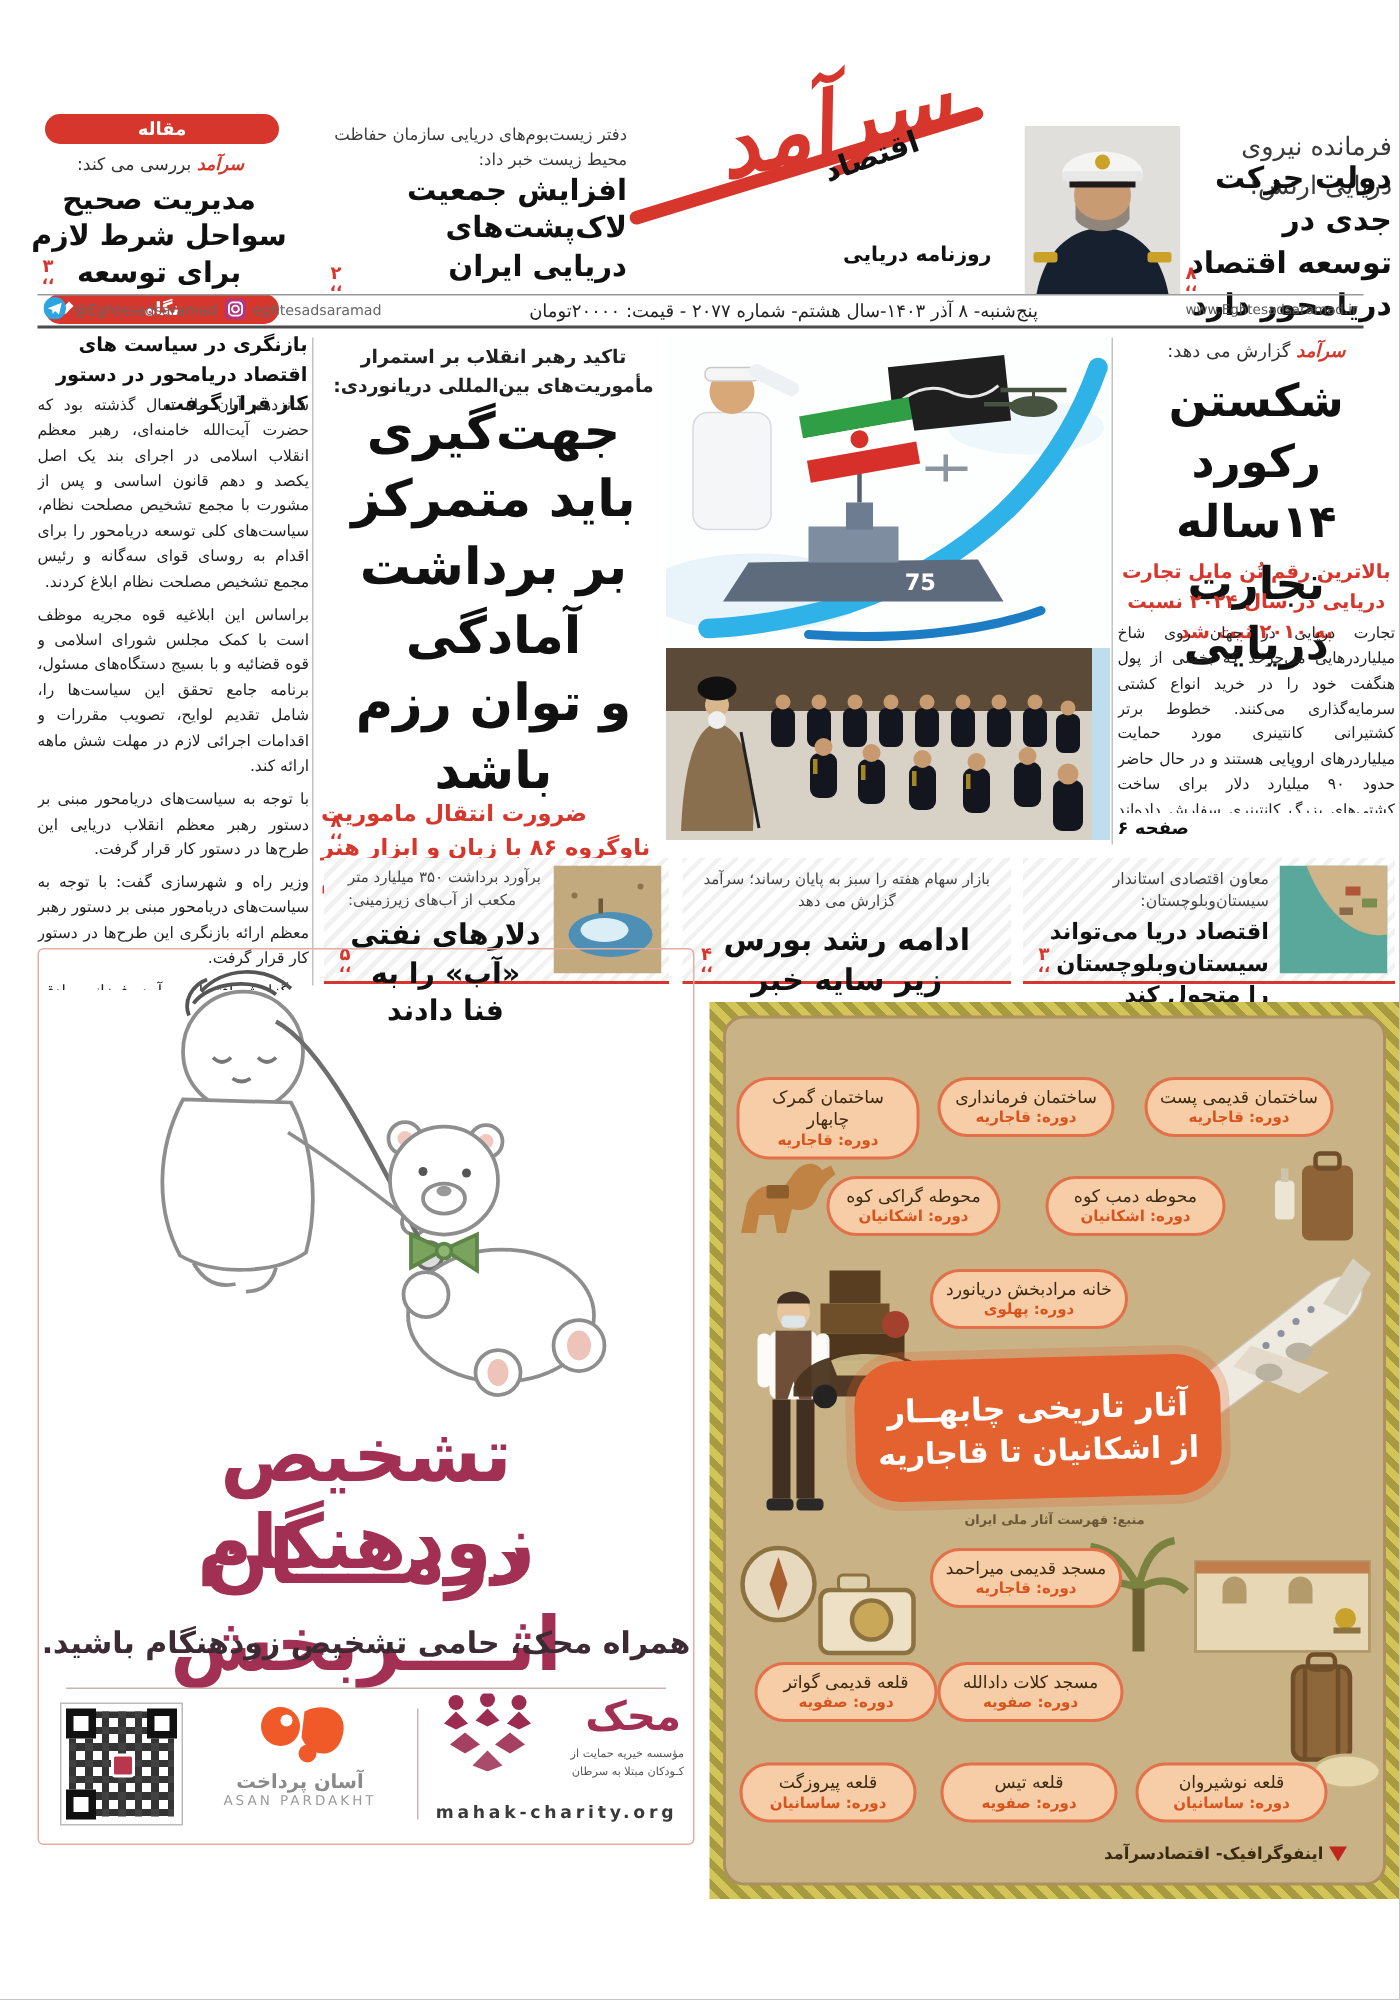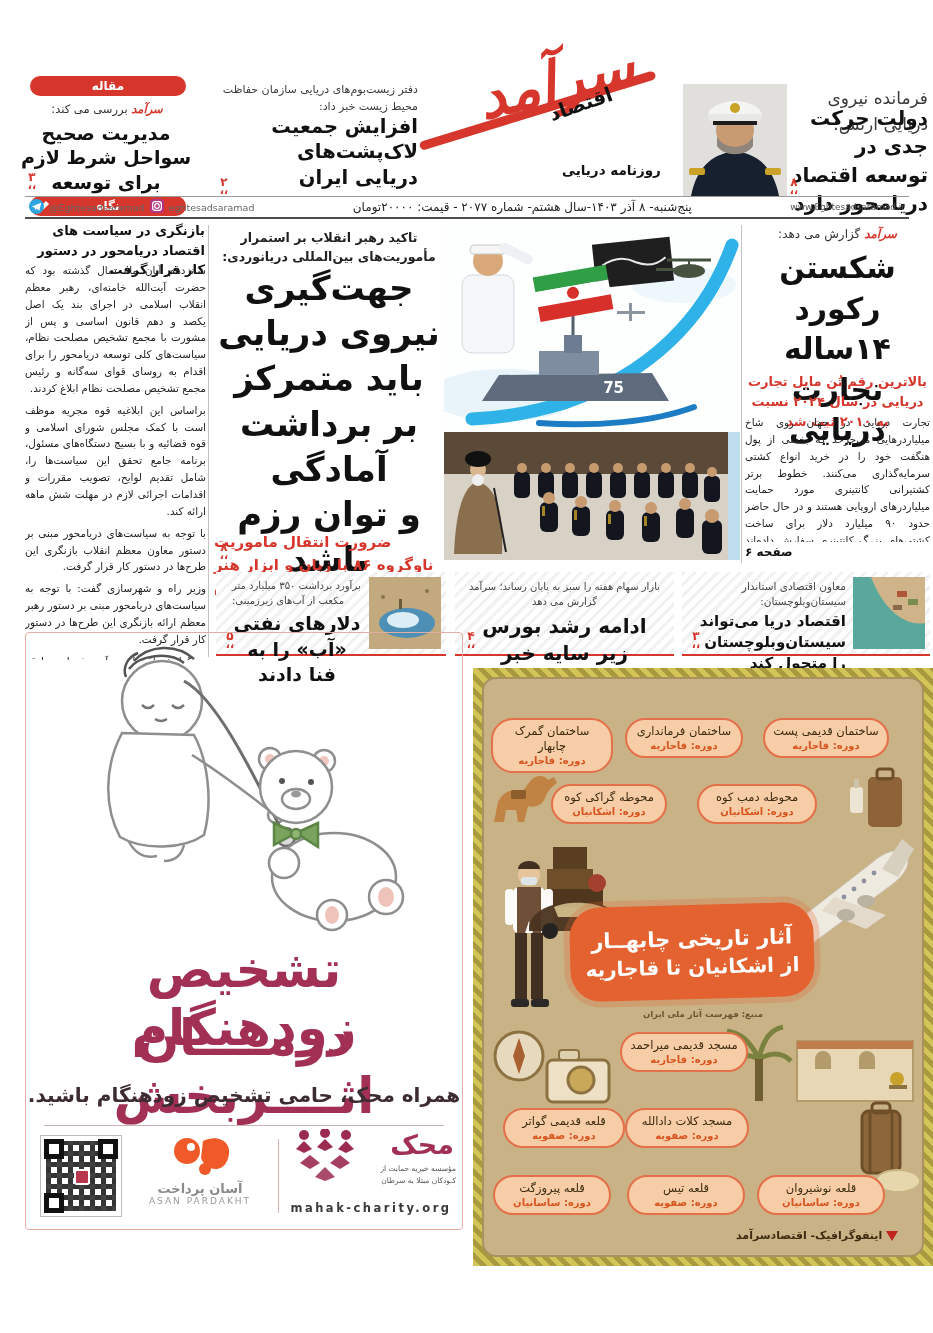--- a/index.html
+++ b/index.html
@@ -127,30 +127,29 @@
     </span>
   </div>
 
   <div class="vline" style="left:208px;top:225px;height:432px;"></div>
   <div class="vline" style="left:741px;top:225px;height:338px;"></div>
 
   <div class="abs" style="left:25px;top:221px;width:180px;font-size:13px;font-weight:800;color:#111;line-height:1.5;text-align:right;">بازنگری در سیاست های اقتصاد دریامحور در دستور کار قرار گرفت</div>
   <div class="body-text abs" style="left:25px;top:262px;width:181px;height:398px;overflow:hidden;">
     <p>شانزدهم آبان ماه سال گذشته بود که حضرت آیت‌الله خامنه‌ای، رهبر معظم انقلاب اسلامی در اجرای بند یک اصل یکصد و دهم قانون اساسی و پس از مشورت با مجمع تشخیص مصلحت نظام، سیاست‌های کلی توسعه دریامحور را برای اقدام به روسای قوای سه‌گانه و رئیس مجمع تشخیص مصلحت نظام ابلاغ کردند.</p>
     <p>براساس این ابلاغیه قوه مجریه موظف است با کمک مجلس شورای اسلامی و قوه قضائیه و با بسیج دستگاه‌های مسئول، برنامه جامع تحقق این سیاست‌ها را، شامل تقدیم لوایح، تصویب مقررات و اقدامات اجرائی لازم در مهلت شش ماهه ارائه کند.</p>
-    <p>با توجه به سیاست‌های دریامحور مبنی بر دستور معاون معظم انقلاب بازنگری این طرح‌ها در دستور کار قرار گرفت.</p>
+    <p>با توجه به سیاست‌های دریامحور مبنی بر دستور رهبر معظم انقلاب دریایی این طرح‌ها در دستور کار قرار گرفت.</p>
     <p>وزیر راه و شهرسازی گفت: با توجه به سیاست‌های دریامحور مبنی بر دستور رهبر معظم ارائه بازنگری این طرح‌ها در دستور کار قرار گرفت.</p>
     <p>به گزارش اقتصاد سرآمد، فرزانه صادق، وزیر راه و شهرسازی دولت چهاردهم در این رابطه گفت: در جلسات همواره تاکید کرده‌ایم که تحریم‌های ظالمانه یک‌جانبه قطعا بر روی روابط بین‌الملل تاثیرگذار نیست و با توجه به اهمیت دریا و دریانوردی و سیاست‌های اقتصاد دریا برای ایران تمامی اقدامات صورت گرفته در این بخش به دبیرکل آیمو اعلام شد.</p>
 
   </div>
 
   <div class="abs" style="left:216px;top:228px;width:226px;text-align:center;font-size:12.5px;color:#222;line-height:1.55;font-weight:700;">تاکید رهبر انقلاب بر استمرار مأموریت‌های بین‌المللی دریانوردی:</div>
   <div class="hl abs" style="left:214px;top:266px;width:230px;text-align:center;font-size:34px;line-height:1.33;">
     <span style="display:block;">جهت‌گیری</span>
-    <span style="display:block;">نیروی دریایی</span>
     <span style="display:block;">باید متمرکز</span>
     <span style="display:block;">بر برداشت آمادگی</span>
     <span style="display:block;">و توان رزم باشد</span>
   </div>
   <div class="abs red" style="left:214px;top:499px;width:230px;text-align:left;font-size:15px;font-weight:900;line-height:1.5;margin-top:32px;">ضرورت انتقال ماموریت ناوگروه ۸۶ با زبان و ابزار هنر به مردم</div>
   <div class="pgm" style="left:216px;top:541px;">
     <span class="n">۸</span>
       <span class="q">،،</span>
   </div>
 
@@ -503,20 +502,24 @@
 
       <div class="bubble" style="left:213px;top:105px;width:120px;">
         <span class="bn">محوطه دمب کوه</span>
           <span class="bp">دوره: اشکانیان</span>
       </div>
       <div class="bubble" style="left:67px;top:105px;width:116px;">
         <span class="bn">محوطه گراکی کوه</span>
           <span class="bp">دوره: اشکانیان</span>
       </div>
 
+      <div class="bubble" style="left:136px;top:167px;width:132px;">
+        <span class="bn">خانه مرادبخش دریانورد</span>
+          <span class="bp">دوره: پهلوی</span>
+      </div>
 
       <div class="abs" style="left:86px;top:226px;width:244px;height:94px;background:#e4622f;border-radius:30px;transform:rotate(-1.5deg);
                   display:flex;flex-direction:column;align-items:center;justify-content:center;z-index:3;box-shadow:0 0 0 6px rgba(228,98,47,.25);">
         <span style="color:#fff;font-size:21px;font-weight:900;line-height:1.45;">آثار تاریخی چابهــار</span>
         <span style="color:#fff;font-size:20px;font-weight:900;line-height:1.3;">از اشکانیان تا قاجاریه</span>
       </div>
       <div class="abs" style="left:0;top:330px;width:100%;text-align:center;font-size:8.5px;font-weight:bold;color:#6b5633;z-index:3;">منبع: فهرست آثار ملی ایران</div>
 
       <div class="bubble" style="left:136px;top:353px;width:128px;">
         <span class="bn">مسجد قدیمی میراحمد</span>

